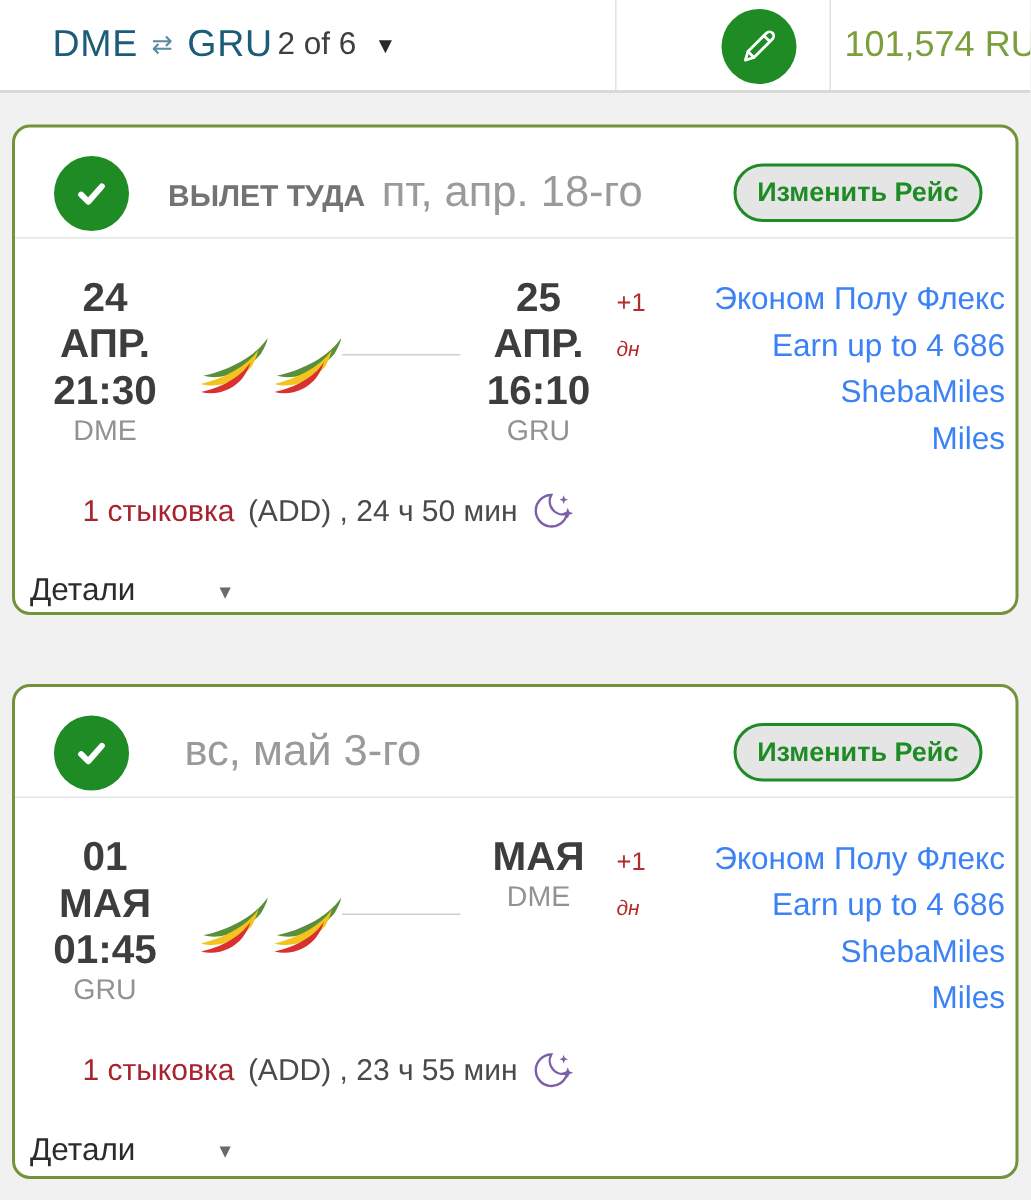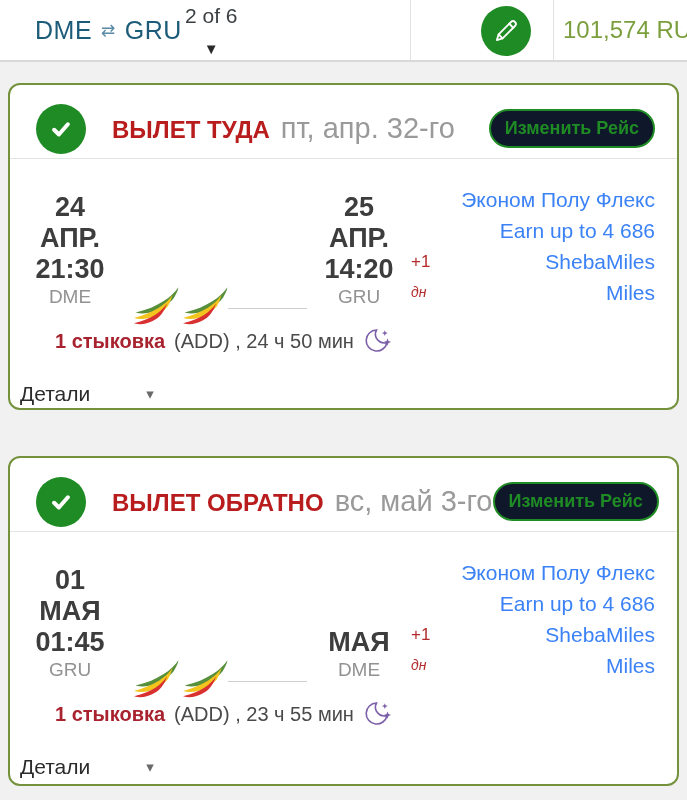--- a/index.html
+++ b/index.html
@@ -21,21 +21,21 @@
   }
   .route {
     position: absolute; left: 35px; top: 50%; transform: translateY(-50%);
     display: flex; align-items: center; gap: 9px;
     color: #1d5c78; font-size: 25px; font-weight: 500; letter-spacing: .5px;
   }
   .swap-glyph { font-size: 17px; color: #5b8aa5; font-weight: 400; }
   .pager {
     position: absolute; left: 185px; top: 50%; transform: translateY(-50%);
     display: flex; align-items: center; gap: 12px;
-    color: #3c4043; font-size: 21px; flex-direction: column;
+    color: #3c4043; font-size: 21px;
   }
   .pager .caret { font-size: 15px; color: #2a2a2a; }
   .vdiv { position: absolute; top: 0; bottom: 0; width: 1px; background: #e2e2e2; }
   .vdiv1 { left: 410px; }
   .vdiv2 { left: 553px; }
   .edit-circle {
     position: absolute; left: 481px; top: 6px;
     width: 50px; height: 50px; border-radius: 50%;
     background: #1f8b24; border: none; cursor: pointer;
     display: flex; align-items: center; justify-content: center;
@@ -61,51 +61,51 @@
     height: 73px;
     display: flex; align-items: center;
     padding: 14px 22px 0 26px;
   }
   .check-circle {
     width: 50px; height: 50px; border-radius: 50%; flex: none;
     background: #1f8b24;
     display: flex; align-items: center; justify-content: center;
   }
   .title-group { margin-left: 26px; white-space: nowrap; display: flex; align-items: baseline; }
-  .card-title { font-size: 24px; font-weight: bold; color: #b91c1c; }
+  .card-title { font-size: 20px; font-weight: bold; color: #737373; }
   .card-date  { font-size: 29px; color: #9a9a9a; margin-left: 11px; }
   .change-btn {
     margin-left: auto;
-    background: #0f172a;
+    background: #e5e5e5;
     border: 2px solid #1f8b24; border-radius: 20px;
     color: #1f8b24; font-size: 18px; font-weight: bold;
     padding: 7px 14px; white-space: nowrap; cursor: pointer;
     font-family: inherit;
   }
   .header-divider { height: 1px; background: #e4e4e4; }
 
-  .flight-row { display: flex; padding: 24px 22px 0 8px; align-items: flex-end; }
+  .flight-row { display: flex; padding: 24px 7px 0 8px; }
   .time-col { width: 104px; text-align: center; flex: none; }
   .time-col .big { font-size: 27px; font-weight: 600; color: #3d3d3d; line-height: 31px; }
   .time-col .airport { font-size: 19px; color: #929292; line-height: 22px; margin-top: 1px; }
   .logo-mid { width: 185px; flex: none; position: relative; }
   .winglets { position: absolute; left: 12px; top: 50%; transform: translateY(-52%); display: flex; gap: 3px; }
   .connector { position: absolute; right: 0; width: 79px; height: 1px; background: #cfcfcf; top: 42%; }
   .day-offset { width: 48px; flex: none; text-align: left; padding-top: 3px; }
   .day-offset .plus { color: #b32b2b; font-size: 17px; line-height: 31px; }
   .day-offset .unit { color: #b32b2b; font-size: 14px; line-height: 31px; font-style: italic; }
   .fare-col { flex: 1; text-align: right; padding-top: 1px; }
   .fare-col div { font-size: 21px; color: #3b82f6; line-height: 31px; }
 
   .connection-row {
     display: flex; align-items: center;
     margin: 18px 0 0 45px;
     font-size: 20px; color: #4a4a4a;
   }
-  .connection-row .stops { color: #a8232f; font-weight: bold; margin-right: 9px; }
+  .connection-row .stops { color: #a8232f; font-weight: normal; margin-right: 9px; }
   .connection-row .moon { margin-left: 10px; display: flex; }
 
   .details-row {
     display: flex; align-items: center;
     margin: 26px 0 0 10px;
     font-size: 21px; color: #2b2b2b;
     cursor: pointer; width: fit-content;
   }
   .details-row .caret { margin-left: 56px; font-size: 15px; color: #6a6a6a; }
 </style>
@@ -143,21 +143,21 @@
 
 <section class="card card-1">
   <div class="card-header">
     <div class="check-circle">
       <svg viewBox="0 0 24 24" width="30" height="30">
           <path d="M6.5 12.6 L10.3 16.4 L17.5 8.2" fill="none" stroke="#ffffff" stroke-width="3.2" stroke-linecap="round" stroke-linejoin="round"></path>
         </svg>
     </div>
     <div class="title-group">
       <span class="card-title">ВЫЛЕТ ТУДА</span>
-      <span class="card-date">пт, апр. 32-го</span>
+      <span class="card-date">пт, апр. 18-го</span>
     </div>
     <button class="change-btn">Изменить Рейс</button>
   </div>
   <div class="header-divider"></div>
 
   <div class="flight-row">
     <div class="time-col">
       <div class="big">24</div>
       <div class="big">АПР.</div>
       <div class="big">21:30</div>
@@ -174,21 +174,21 @@
           <path fill="#588f3a" d="M58 0 C50 12 32 26 2 33 C22 38 42 26 52 14 C55 9 57.5 4 58 0 Z"></path>
           <path fill="#f2c41d" d="M50 10 C43 21 27 33 0 40 C17 45 35 35 44 25 C47 20 49 14 50 10 Z"></path>
           <path fill="#d93030" d="M43 21 C37 31 23 42 0 47 C14 51 29 44 36 35 C39 31 42 26 43 21 Z"></path>
         </svg>
       </div>
       <div class="connector"></div>
     </div>
     <div class="time-col">
       <div class="big">25</div>
       <div class="big">АПР.</div>
-      <div class="big">14:20</div>
+      <div class="big">16:10</div>
       <div class="airport">GRU</div>
     </div>
     <div class="day-offset">
       <div class="plus">+1</div>
       <div class="unit">дн</div>
     </div>
     <div class="fare-col">
       <div>Эконом Полу Флекс</div>
       <div>Earn up to 4 686 ShebaMiles</div>
       <div>Miles</div>
@@ -214,21 +214,20 @@
 </section>
 
 <section class="card card-2">
   <div class="card-header">
     <div class="check-circle">
       <svg viewBox="0 0 24 24" width="30" height="30">
           <path d="M6.5 12.6 L10.3 16.4 L17.5 8.2" fill="none" stroke="#ffffff" stroke-width="3.2" stroke-linecap="round" stroke-linejoin="round"></path>
         </svg>
     </div>
     <div class="title-group">
-      <span class="card-title">ВЫЛЕТ ОБРАТНО</span>
       <span class="card-date">вс, май 3-го</span>
     </div>
     <button class="change-btn">Изменить Рейс</button>
   </div>
   <div class="header-divider"></div>
 
   <div class="flight-row">
     <div class="time-col">
       <div class="big">01</div>
       <div class="big">МАЯ</div>

